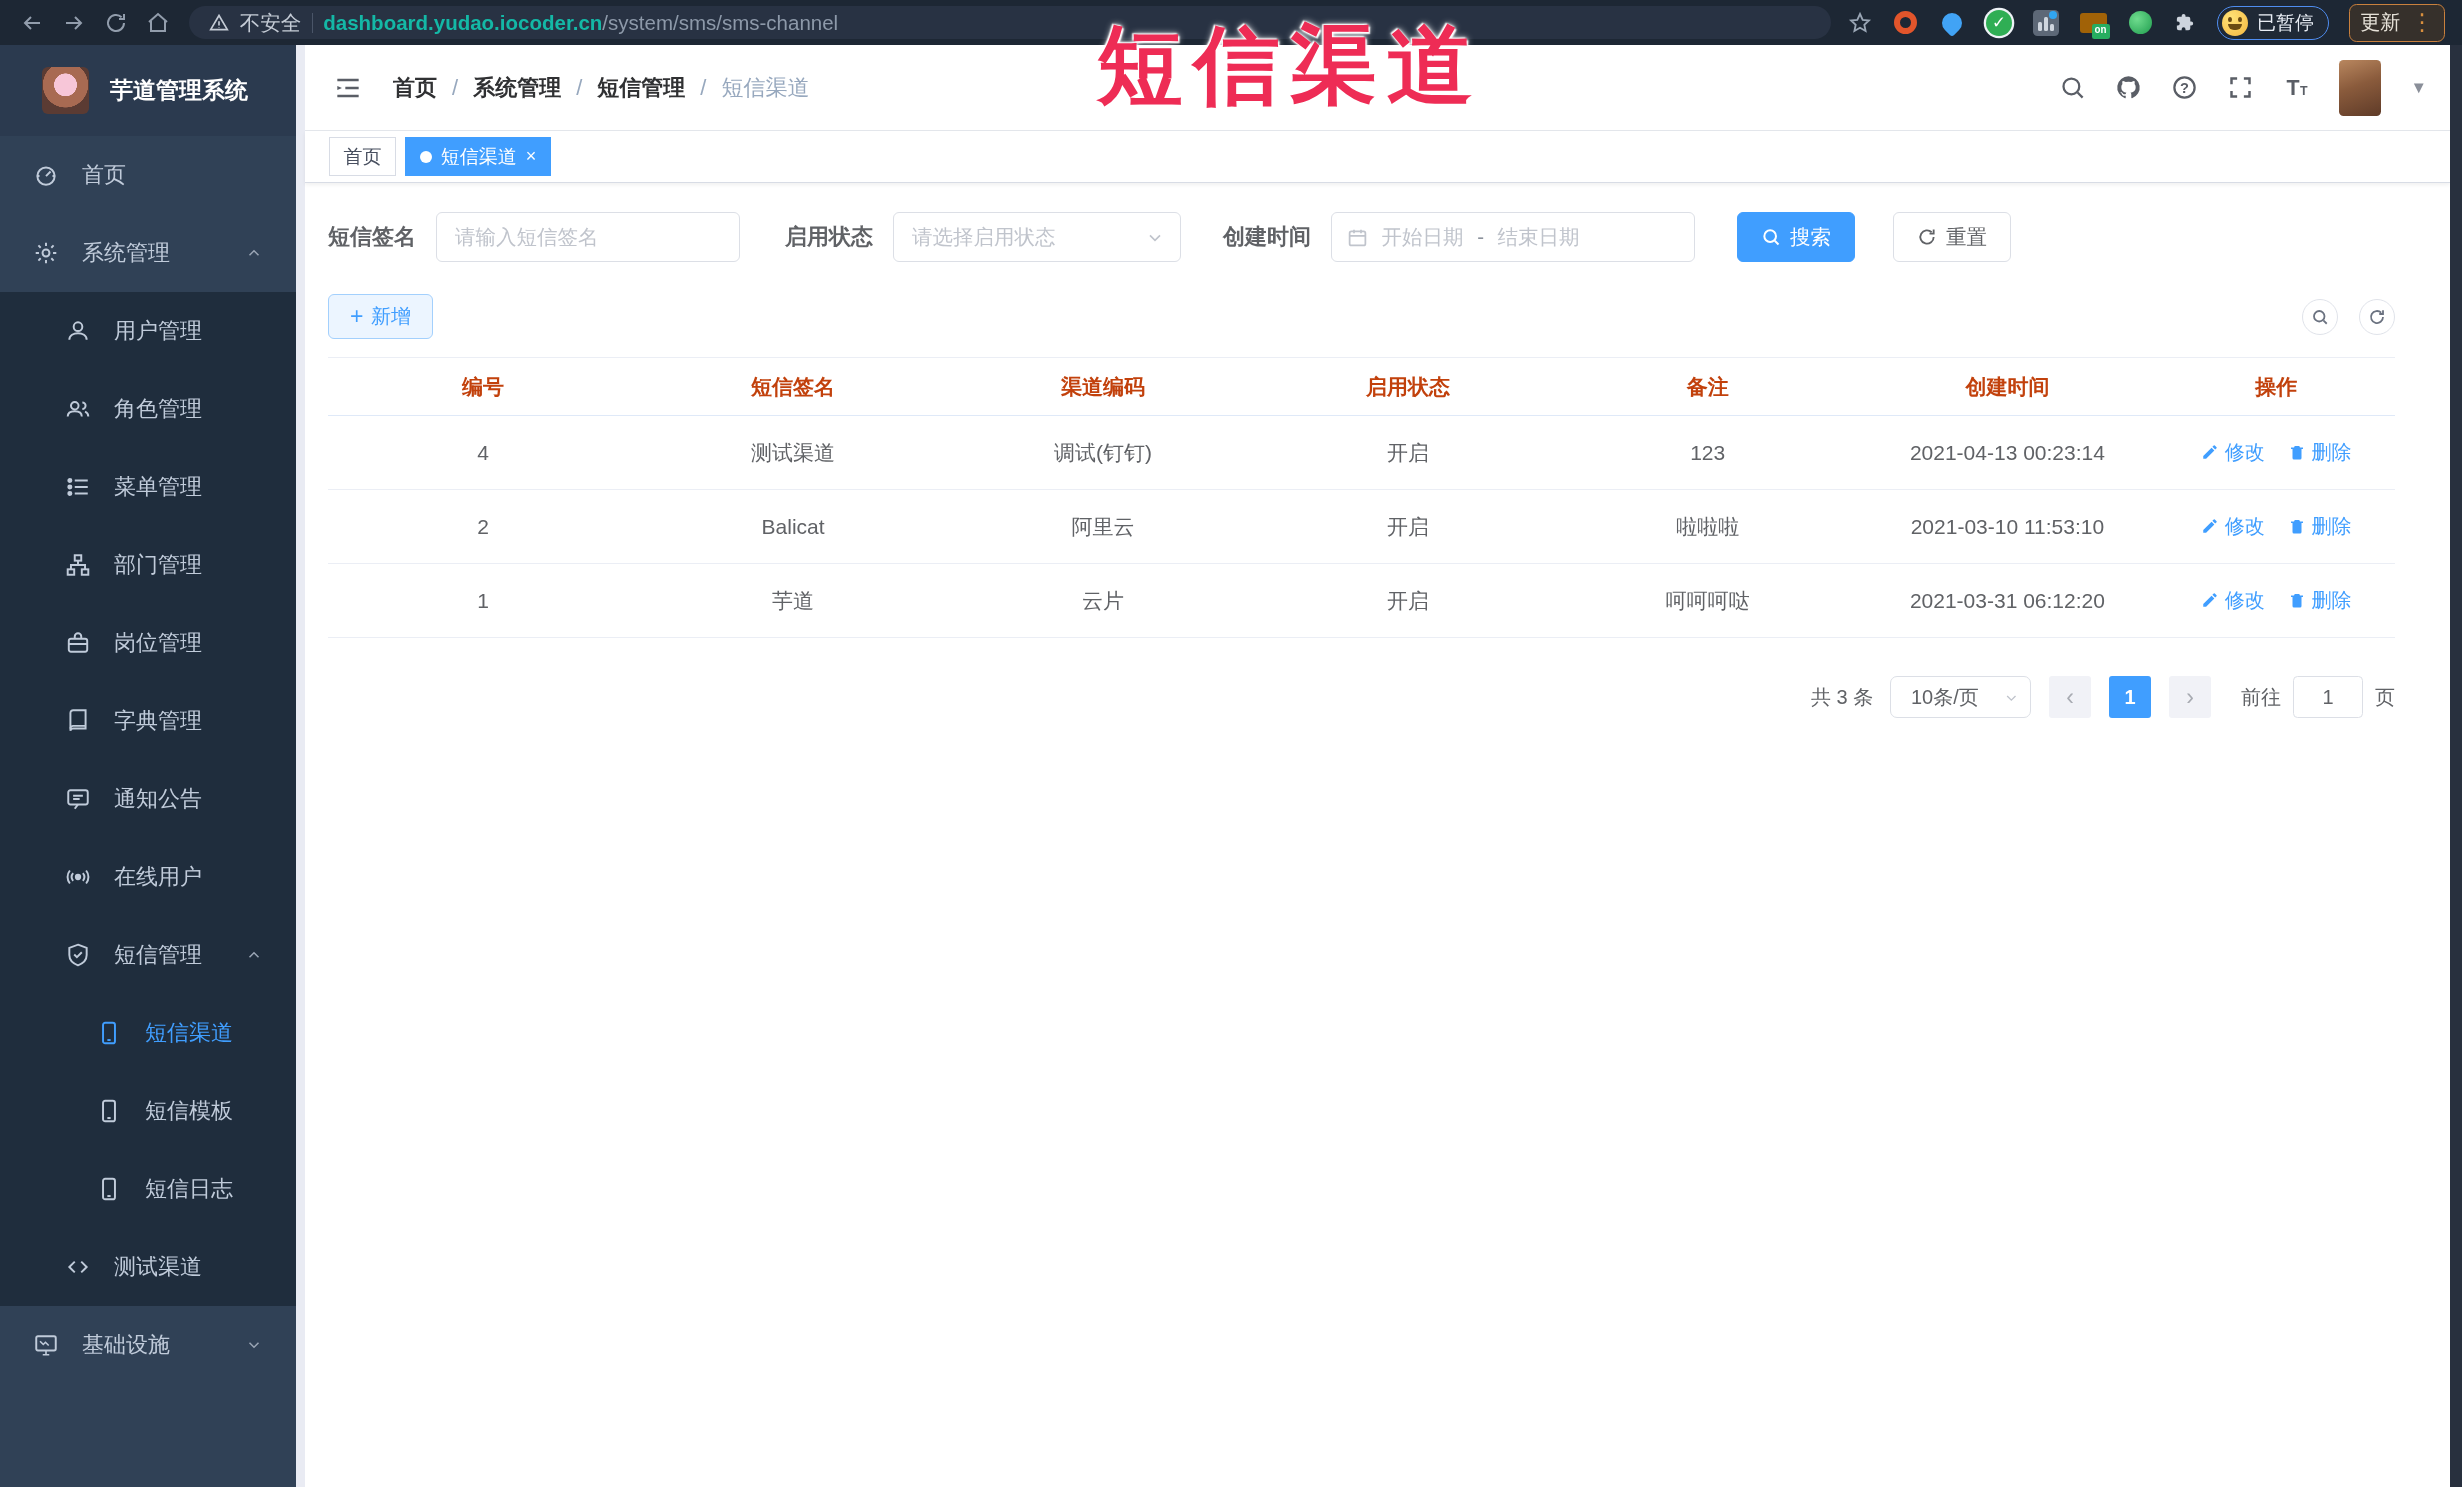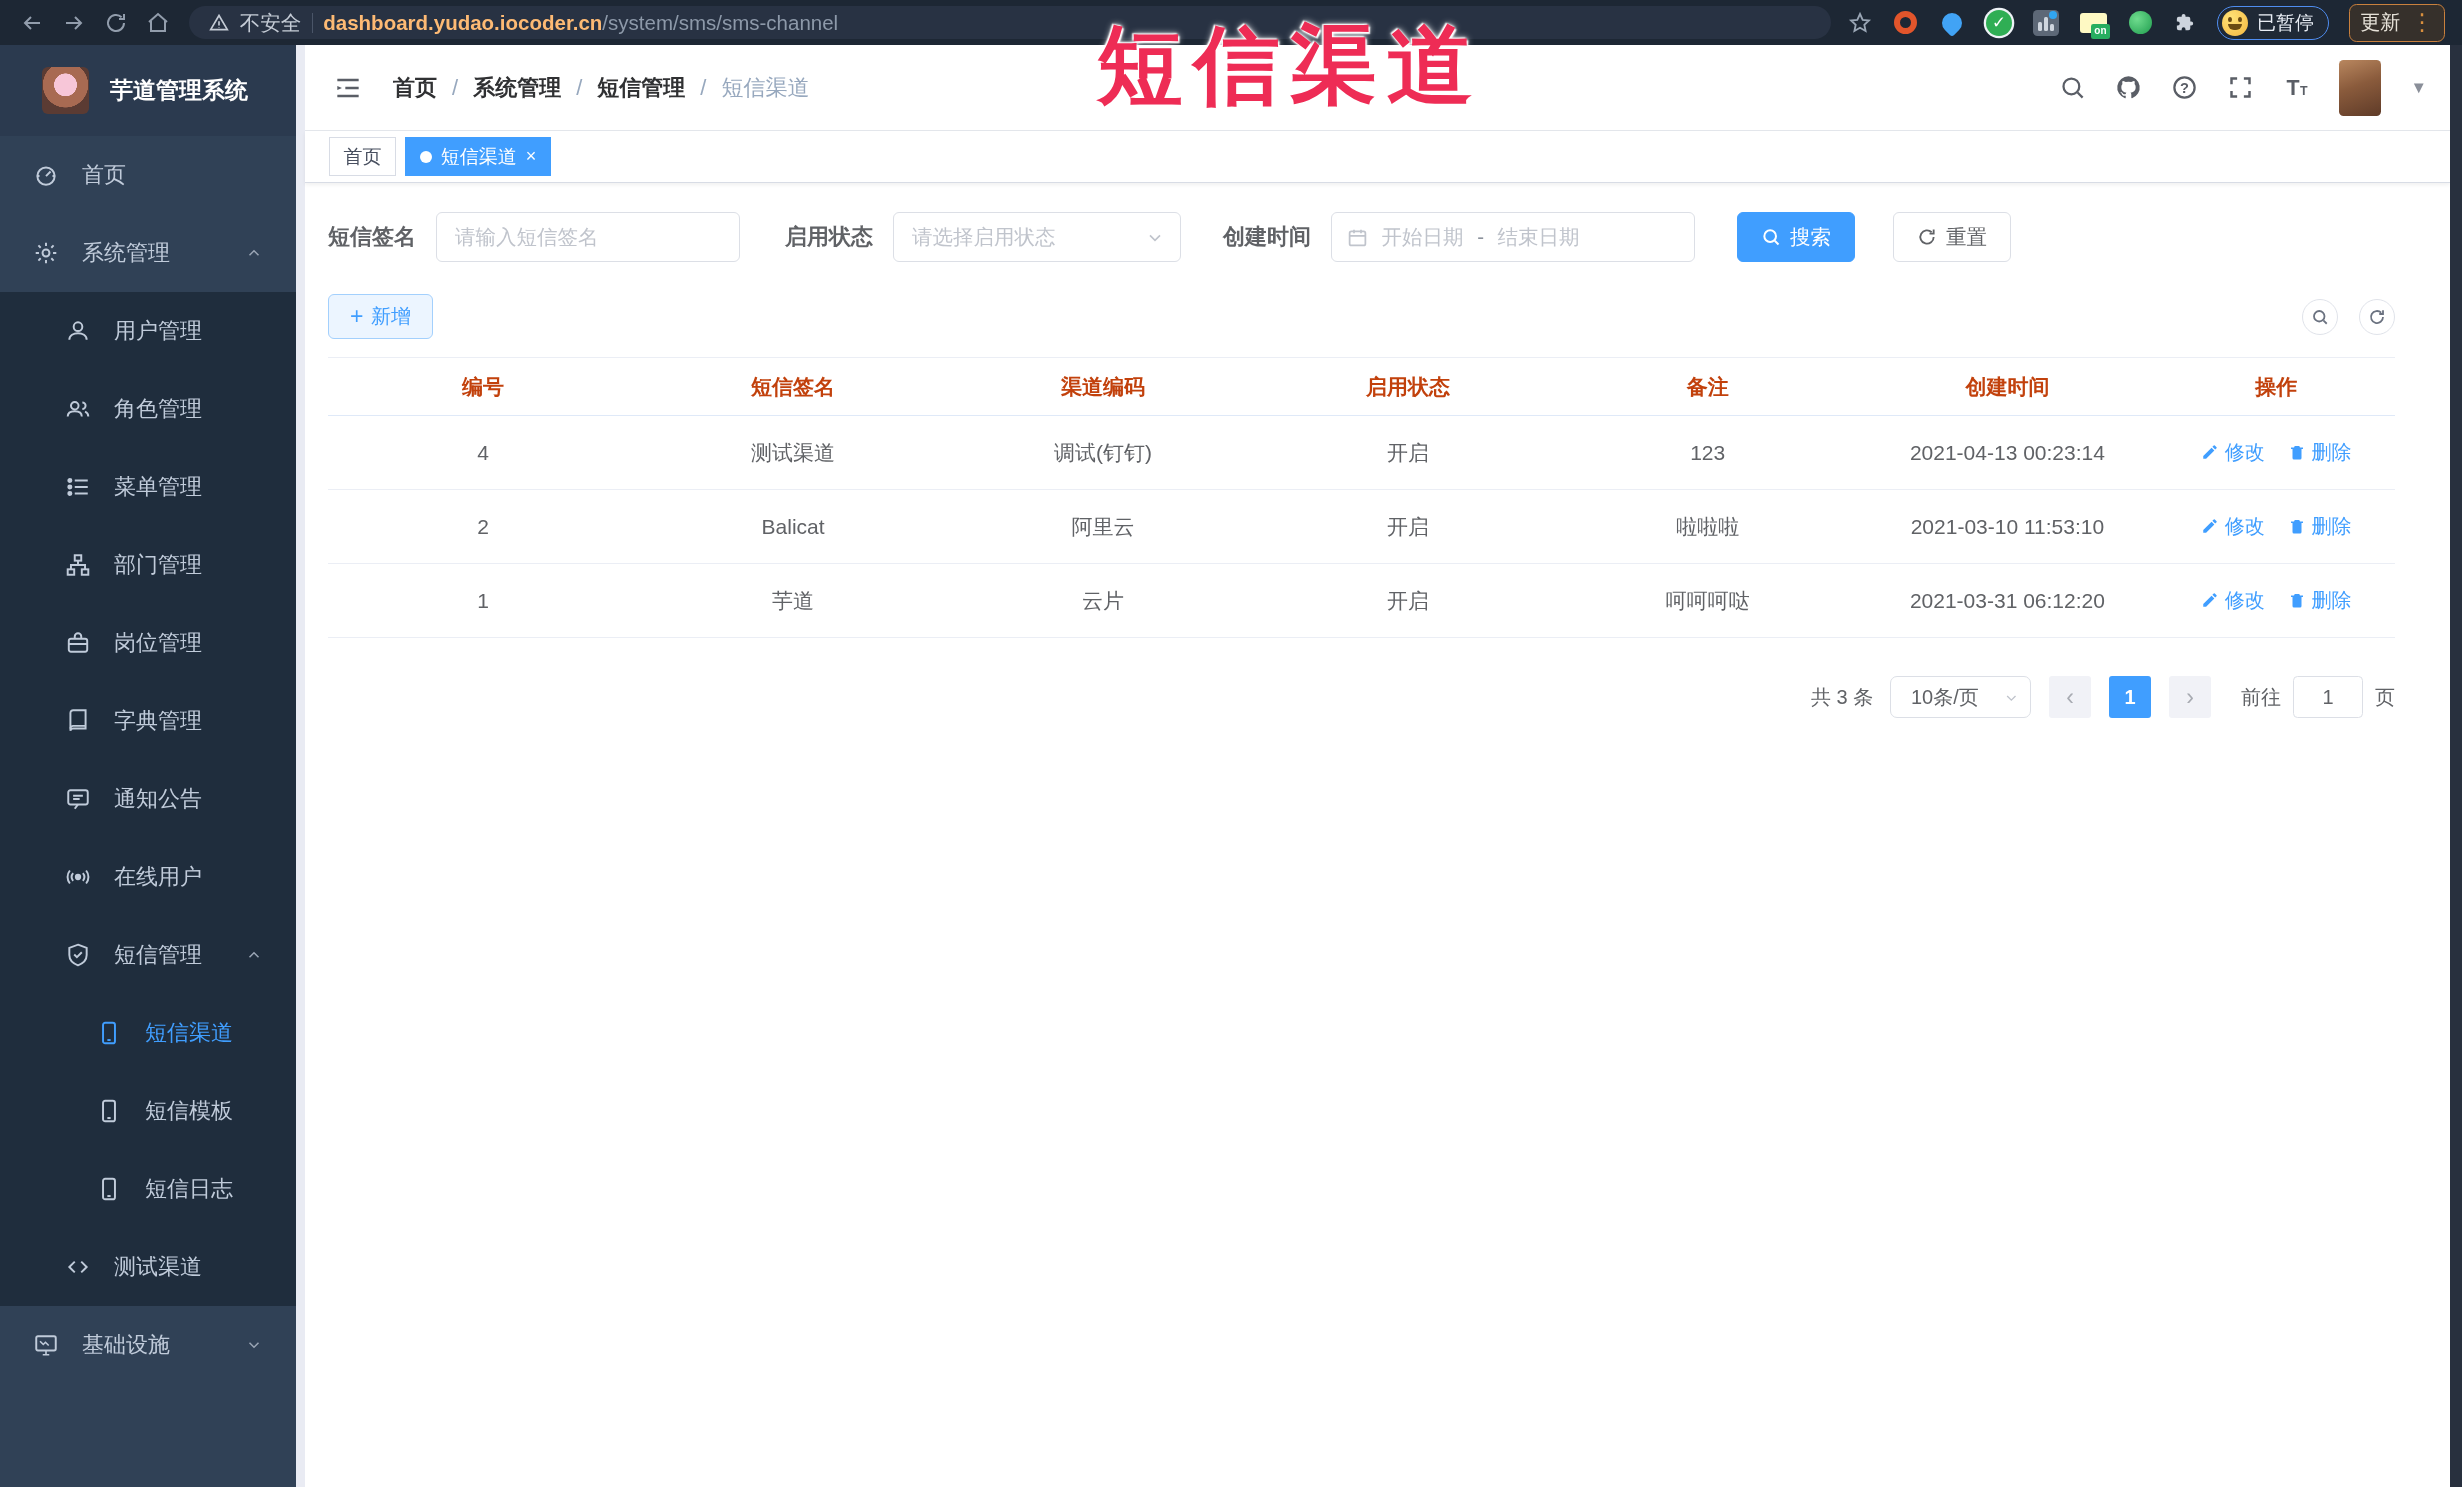--- a/index.html
+++ b/index.html
@@ -9,34 +9,34 @@
 
   
   .browser-bar { height:45px; background:#1d2734; display:flex; align-items:center; padding:0 10.6px; }
   .nav-ic { width:42px; height:33px; display:flex; align-items:center; justify-content:center; color:#929dac; flex:0 0 auto; }
   .nav-ic svg { width:24px; height:24px; }
   .url-pill { flex:1; height:33px; margin:0 16.7px 0 10.6px; background:#283243; border-radius:16.7px;
     display:flex; align-items:center; padding:0 20px; gap:10.6px; min-width:0; overflow:hidden; }
   .warn-ic { color:#c4cbd5; display:flex; } .warn-ic svg{ width:20px; height:20px; }
   .sec-label { color:#c4cbd5; font-size:20.5px; white-space:nowrap; }
   .url-div { width:0.8px; height:20px; background:#4a5568; }
-  .url-host { color:#fdba74; font-size:20.5px; font-weight:600; white-space:nowrap; }
+  .url-host { color:#14b8a6; font-size:20.5px; font-weight:600; white-space:nowrap; }
   .url-path { color:#8d99a9; font-size:20.5px; white-space:nowrap; }
   .chrome-right { display:flex; align-items:center; gap:20px; flex:0 0 auto; padding-right:6px; }
   .chrome-right .cic { display:flex; align-items:center; justify-content:center; }
   .star-ic { color:#9aa6b5; } .star-ic svg{ width:24px; height:24px; }
   .ext { width:27px; height:27px; position:relative; display:flex; align-items:center; justify-content:center; }
   .ext-ring { width:23px; height:23px; border:6.8px solid #e2552b; border-radius:50%; }
   .ext-drop { width:20px; height:20px; background:#41a3f5; border-radius:50% 50% 50% 3px; transform:rotate(-45deg); }
   .ext-check { width:26px; height:26px; border-radius:50%; background:#2fae54; color:#fff; display:flex; align-items:center; justify-content:center; font-size:16.7px; font-weight:bold; box-shadow:0 0 0 2.3px #eef2f6; }
   .ext-bars { width:26px; height:26px; border-radius:4.5px; background:#5d6877; position:relative; }
   .ext-bars i { position:absolute; bottom:4.5px; width:3.8px; background:#cfd6df; border-radius:1.5px; }
   .ext-bars i:nth-child(1){ left:5.3px; height:9px; } .ext-bars i:nth-child(2){ left:11.4px; height:13.6px; } .ext-bars i:nth-child(3){ left:17.4px; height:6.8px; }
   .ext-bars b { position:absolute; top:1.5px; right:2.3px; width:7.6px; height:7.6px; border-radius:50%; background:#31a5f0; }
-  .ext-on { width:36px; height:20px; border-radius:3px; background:#fef9c3; position:relative; }
+  .ext-on { width:36px; height:20px; border-radius:3px; background:#a16207; position:relative;font-family:Liberation Mono, monospace; }
   .ext-on b { position:absolute; right:-3px; bottom:-6px; background:#27ae60; color:#fff; font-size:10px; font-weight:bold; line-height:1; padding:2.3px 3px; border-radius:2.3px; font-style:normal; }
   .ext-leaf { width:23px; height:23px; border-radius:50%; background:radial-gradient(circle at 35% 35%, #6fdc8e, #1f9d4e); }
   .puzzle-ic { color:#cdd4dd; } .puzzle-ic svg{ width:23px; height:23px; }
   .pause-pill { display:flex; align-items:center; gap:9px; border:1.5px solid #4f8df0; border-radius:20px; background:#1f2936; padding:3px 13.6px 3px 4.5px; }
   .smiley { width:26px; height:26px; border-radius:50%; background:radial-gradient(circle at 35% 30%, #ffe277, #f4b73f); position:relative; }
   .smiley i { position:absolute; top:7.6px; width:3.8px; height:5.3px; background:#6b4b12; border-radius:50%; }
   .smiley i:first-child{ left:6px; } .smiley i:nth-child(2){ right:6px; }
   .smiley b { position:absolute; left:6px; right:6px; bottom:5.3px; height:6px; border-radius:0 0 9px 9px; background:#6b4b12; }
   .pause-label { color:#e8edf4; font-size:19px; white-space:nowrap; }
   .update-pill { display:flex; align-items:center; gap:10.6px; border:1.5px solid #c9803d; border-radius:7.6px; background:#36302b; padding:4.5px 10.6px; }

